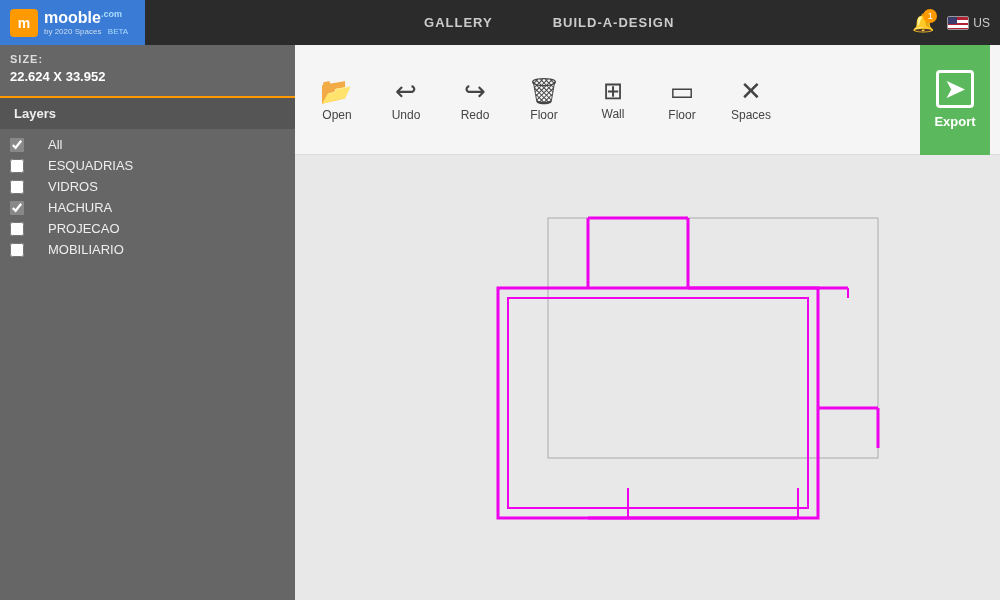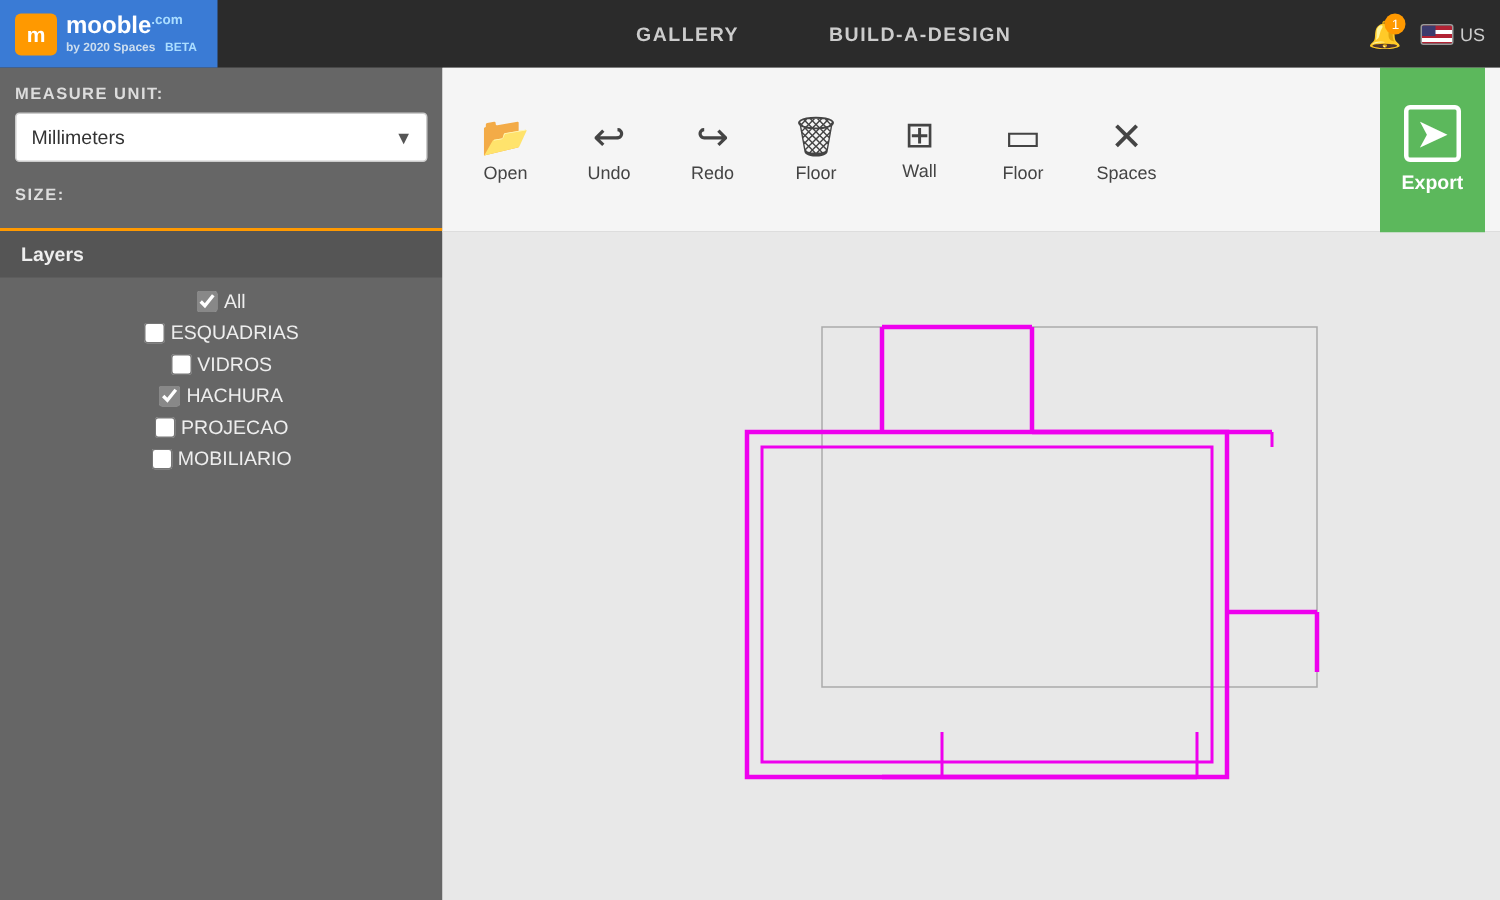--- a/index.html
+++ b/index.html
@@ -24,21 +24,21 @@
     }
     #logo-icon {
       width: 28px; height: 28px;
       background: #f90;
       border-radius: 4px;
       display: flex; align-items: center; justify-content: center;
       color: white; font-weight: bold; font-size: 14px; margin-right: 6px;
     }
     #logo-text { color: white; font-size: 16px; font-weight: bold; line-height: 1; margin-top: 28px; }
     #logo-com { color: #adf; font-size: 9px; vertical-align: super; }
-    #logo-sub { color: #cde; font-size: 8px; display: block; font-weight: bold; }
+    #logo-sub { color: #cde; font-size: 8px; display: block; }
     #logo-beta { color: #adf; font-size: 8px; margin-left: 2px; }
     #nav-links {
       flex: 1;
       display: flex;
       justify-content: center;
       gap: 60px;
       padding-left: 44px;
     }
     .nav-link {
       color: #ccc;
@@ -146,24 +146,23 @@
     }
     #layers-list {
       padding: 8px 10px;
       display: flex;
       flex-direction: column;
       gap: 6px;
     }
     .layer-item {
       display: flex;
       align-items: center;
-      gap: 4px;
+      gap: 24px;
       color: #eee;
       font-size: 13px;
-      justify-content: center;
     }
     .layer-checkbox {
       width: 14px; height: 14px;
       cursor: pointer;
       accent-color: #888;
     }
 
     
     #right-area {
       flex: 1;
@@ -262,31 +261,23 @@
         <div id="flag-canton"></div>
       </div>
       <span>US</span>
     </div>
   </div>
 </div>
 
 <div id="main-layout">
 
   <div id="left-panel">
-    <div id="measure-section">
-      <div id="measure-label">MEASURE UNIT:</div>
-      <div id="measure-select-wrap">
-        <select id="measure-select">
-          <option>Millimeters</option>
-        </select>
-        <span id="select-arrow">▼</span>
-      </div>
-    </div>
     <div id="size-section">
       <div id="size-label">SIZE:</div>
+      <div id="size-value">22.624 X 33.952</div>
     </div>
     <div id="layers-header">Layers</div>
     <div id="layers-list">
 
     <div class="layer-item">
           <input type="checkbox" class="layer-checkbox" checked="" style="">
           <span>All</span>
         </div>
         <div class="layer-item">
           <input type="checkbox" class="layer-checkbox" style="">

